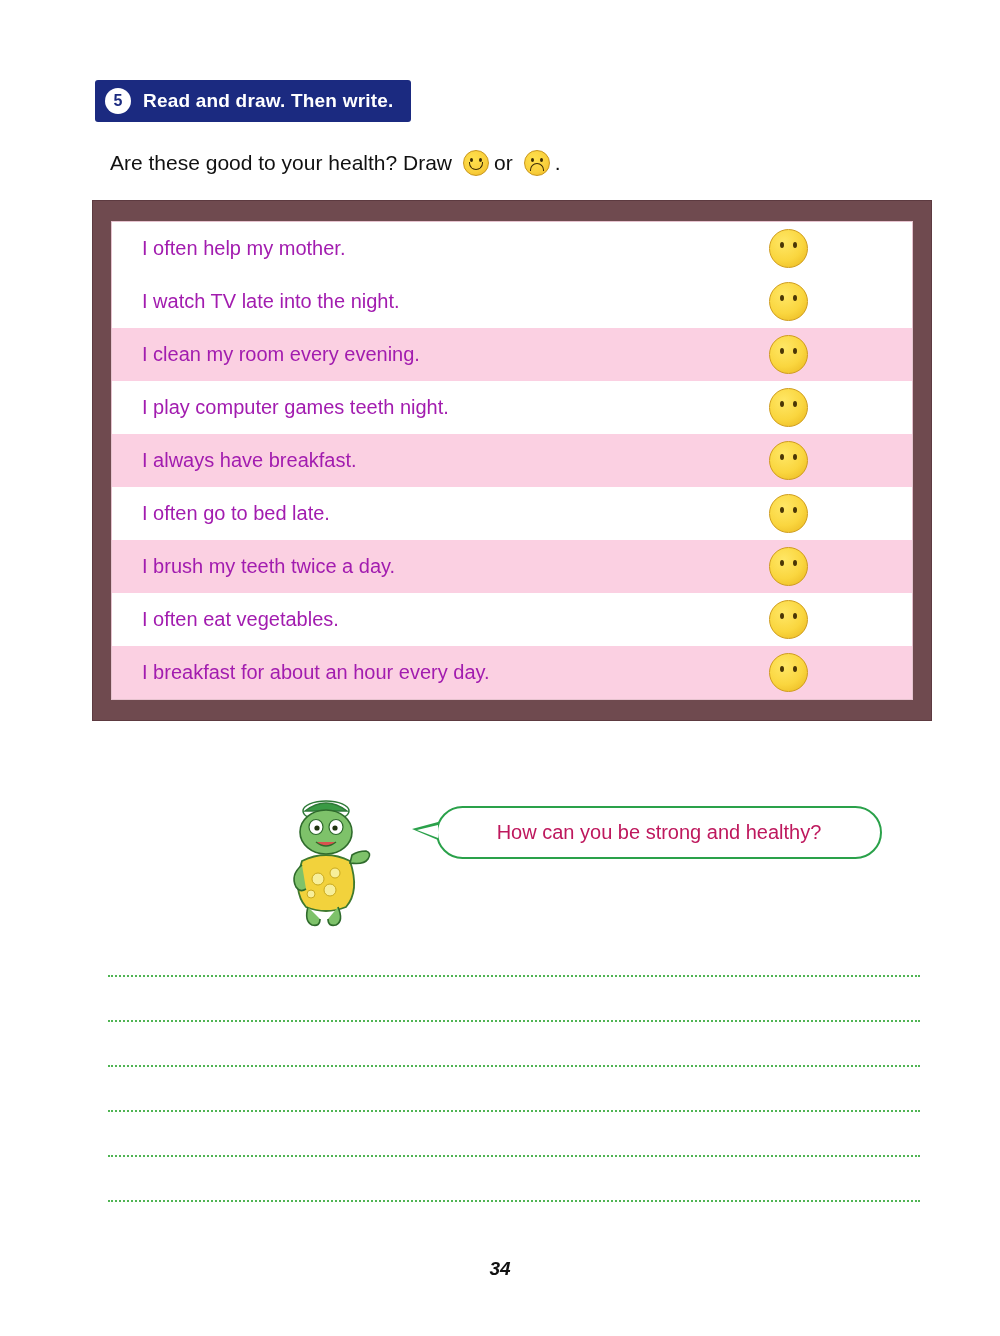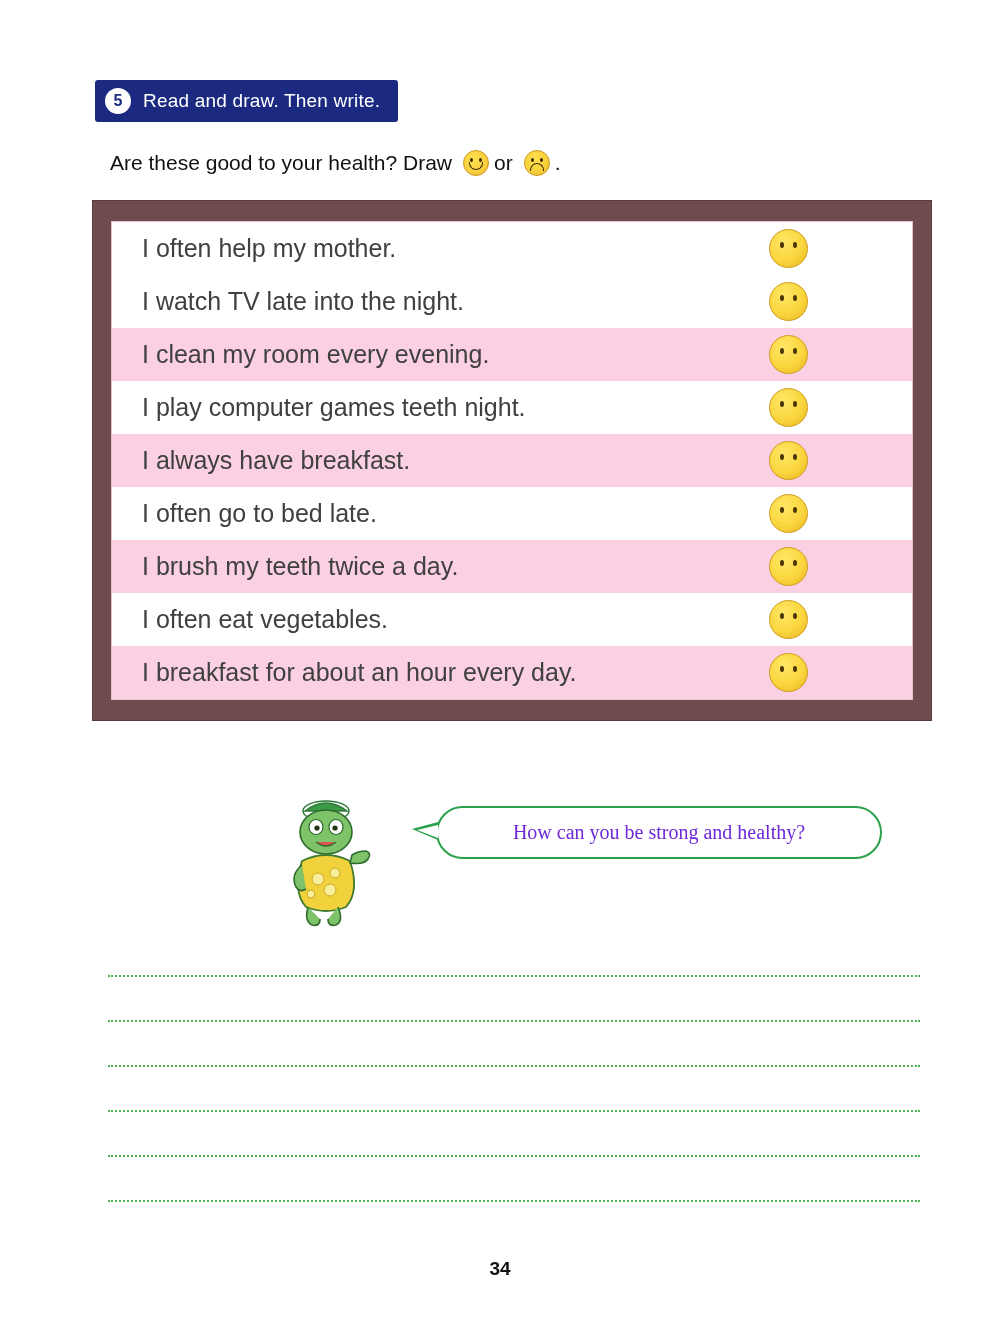--- a/index.html
+++ b/index.html
@@ -60,21 +60,21 @@
     font-size: 16px;
     font-weight: bold;
     display: flex;
     align-items: center;
     justify-content: center;
     margin-right: 12px;
     flex: 0 0 auto;
   }
   .ex-title {
     font-size: 19px;
-    font-weight: normal;
+    font-weight: bold;
     letter-spacing: .2px;
     white-space: nowrap;
   }
 
   
   .instruction {
     position: absolute;
     left: 110px;
     top: 150px;
     font-size: 21px;
@@ -138,22 +138,22 @@
   }
   .row {
     height: 53px;
     display: flex;
     align-items: center;
     padding: 0 24px 0 30px;
     box-sizing: border-box;
   }
   .row.alt { background: #fbd0e2; }
   .row .statement {
-    font-size: 25px;
-    color: #404040;
+    font-size: 20px;
+    color: #a21caf;
     flex: 1 1 auto;
   }
 
   .face {
     width: 37px;
     height: 37px;
     border-radius: 50%;
     background: radial-gradient(circle at 38% 32%, #ffe766 0%, #fad63f 55%, #e8b41c 100%);
     border: 1px solid #cf9c1a;
     position: relative;
@@ -187,22 +187,21 @@
     border: 2px solid #2aa14a;
     border-radius: 28px;
     background: #ffffff;
     display: flex;
     align-items: center;
     justify-content: center;
     box-sizing: border-box;
   }
   .bubble .bubble-text {
     font-size: 20px;
-    color: #6d28d9;
-    font-family: Liberation Serif, serif;
+    color: #be185d;
   }
   .bubble .tail {
     position: absolute;
     left: -26px;
     top: 14px;
     width: 0; height: 0;
     border-top: 7px solid transparent;
     border-bottom: 11px solid transparent;
     border-right: 26px solid #2aa14a;
   }
@@ -232,20 +231,21 @@
   
   .page-number {
     position: absolute;
     left: 0;
     right: 0;
     top: 1258px;
     text-align: center;
     font-size: 19px;
     font-weight: bold;
     color: #111111;
+    font-style: italic;
   }
 </style>
 </head>
 <body>
 
 <div class="watermark">KIN</div>
 
 <div class="page">
 
   <div class="ex-header">

